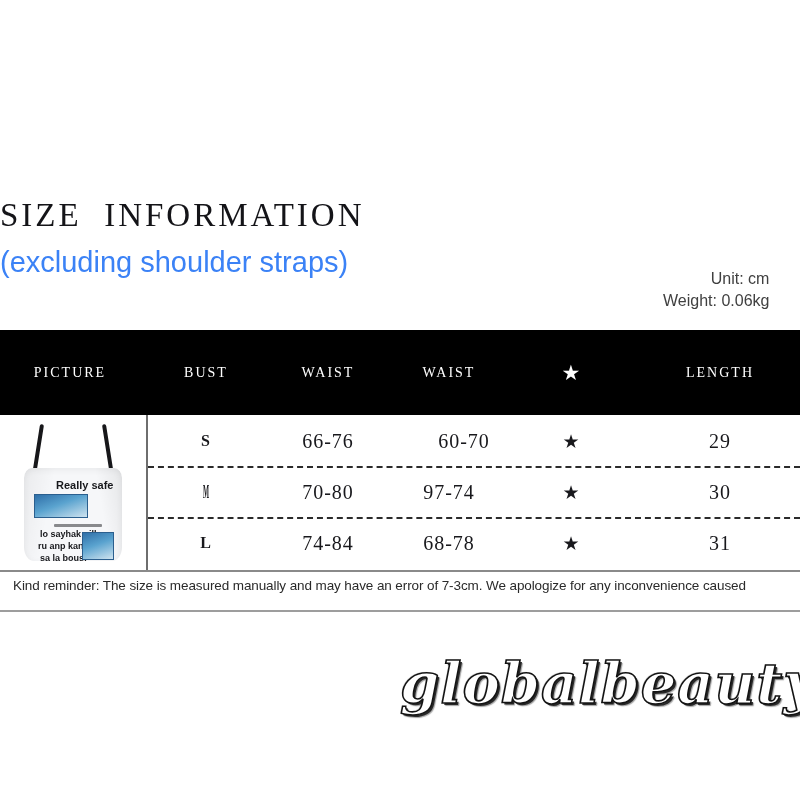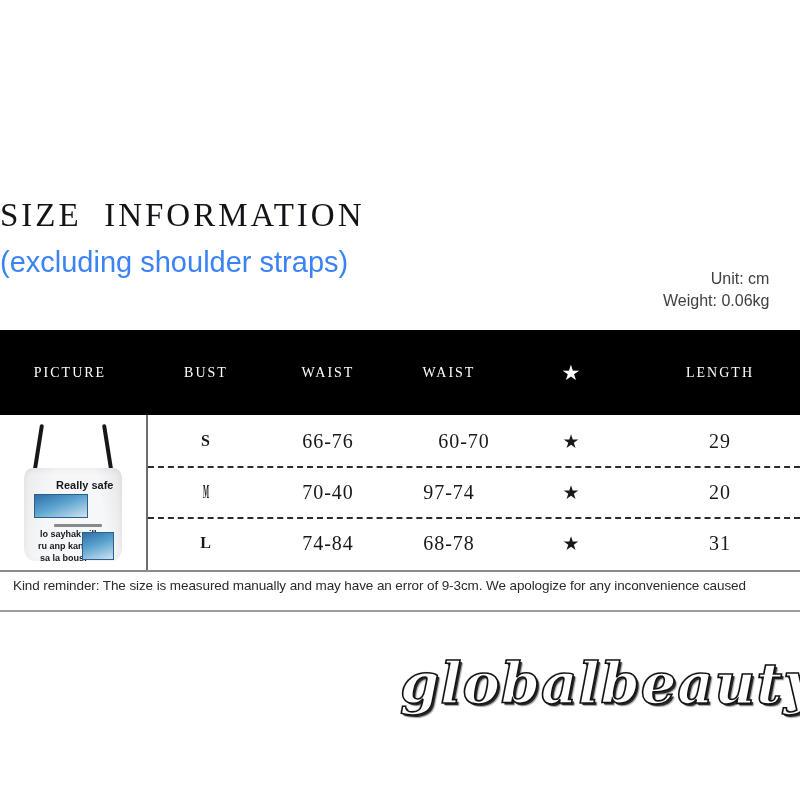--- a/index.html
+++ b/index.html
@@ -272,34 +272,34 @@
       <div class="cell size-cell" style="left:206px">S</div>
       <div class="cell" style="left:328px">66-76</div>
       <div class="cell" style="left:464px">60-70</div>
       <div class="cell star-cell" style="left:571px">★</div>
       <div class="cell" style="left:720px">29</div>
     </div>
     <div class="row-divider" style="top:51px"></div>
 
     <div class="row">
       <div class="cell size-cell squished" style="left:206px">M</div>
-      <div class="cell" style="left:328px">70-40</div>
+      <div class="cell" style="left:328px">70-80</div>
       <div class="cell" style="left:449px">97-74</div>
       <div class="cell star-cell" style="left:571px">★</div>
-      <div class="cell" style="left:720px">20</div>
+      <div class="cell" style="left:720px">30</div>
     </div>
     <div class="row-divider" style="top:102px"></div>
 
     <div class="row">
       <div class="cell size-cell" style="left:206px">L</div>
       <div class="cell" style="left:328px">74-84</div>
       <div class="cell" style="left:449px">68-78</div>
       <div class="cell star-cell" style="left:571px">★</div>
       <div class="cell" style="left:720px">31</div>
     </div>
 
   </div>
 </div>
 
-<div id="reminder">Kind reminder: The size is measured manually and may have an error of 9-3cm. We apologize for any inconvenience caused</div>
+<div id="reminder">Kind reminder: The size is measured manually and may have an error of 7-3cm. We apologize for any inconvenience caused</div>
 <div id="reminder-rule"></div>
 
 <div id="watermark">globalbeauty</div>
 
 </body></html>

